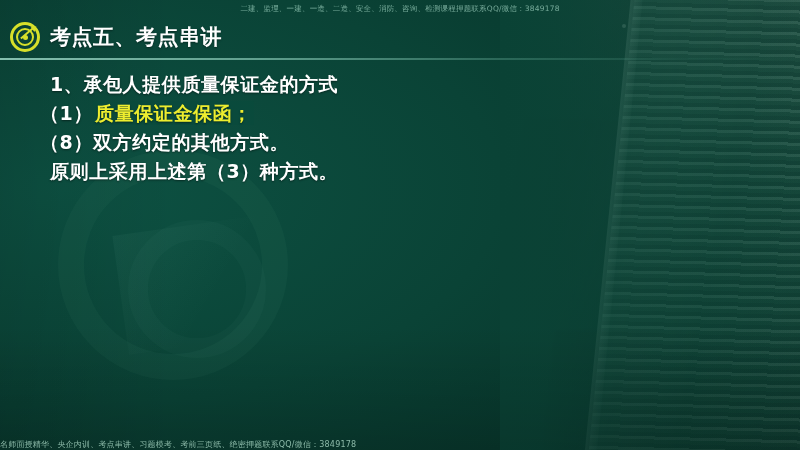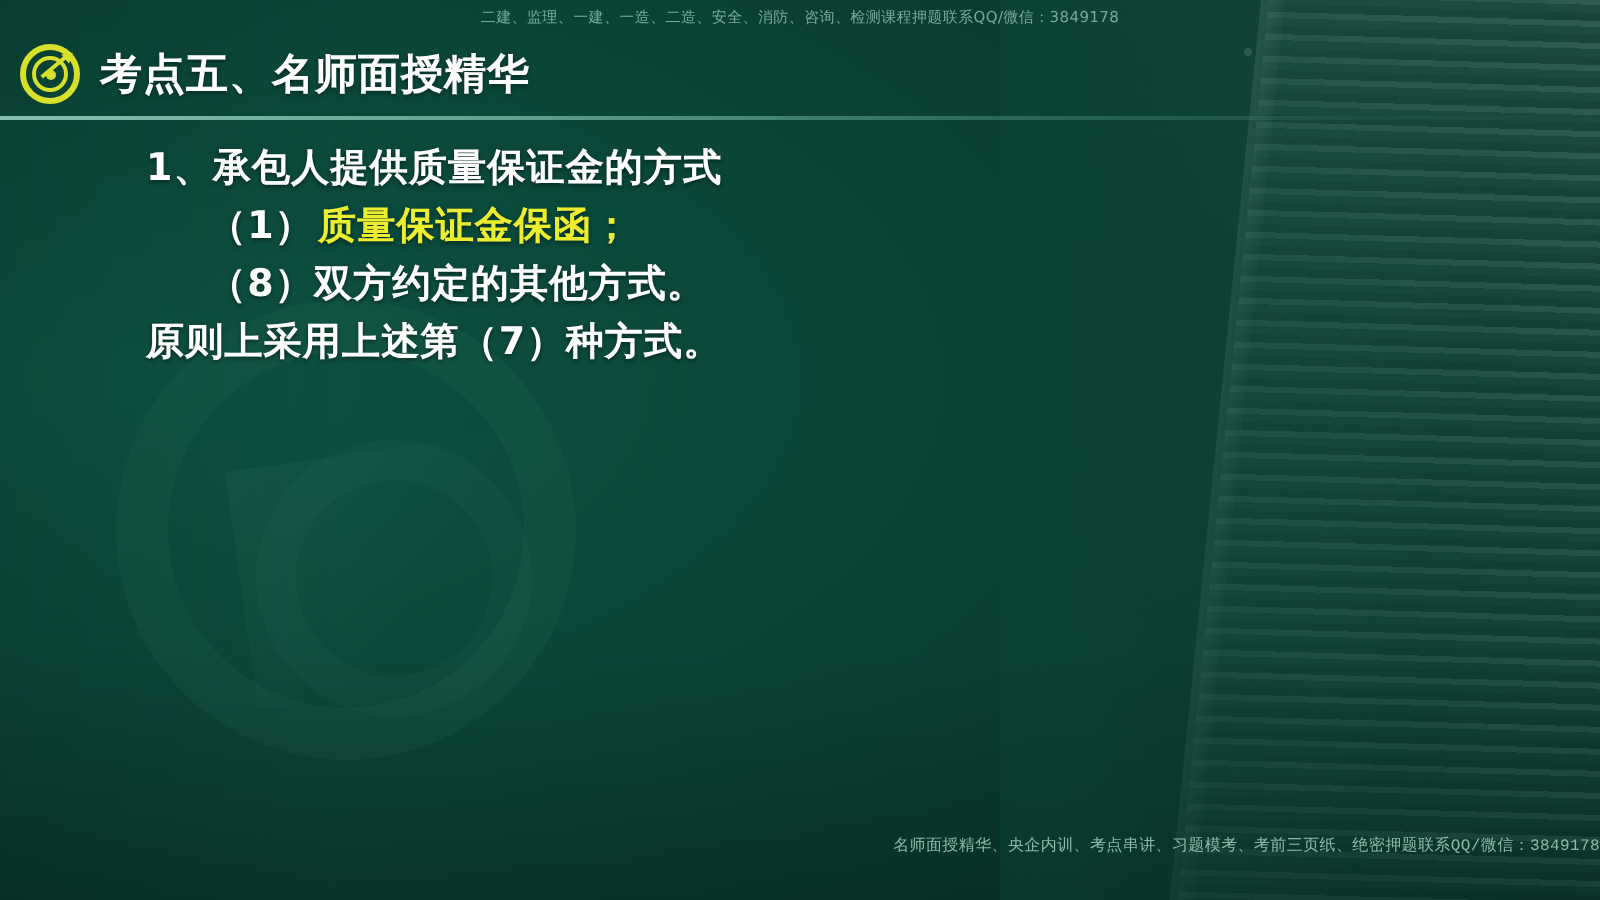--- a/index.html
+++ b/index.html
@@ -228,41 +228,40 @@
   }
   .line{
     color:#ffffff;
     font-size:19px;
     font-weight:bold;
     line-height:29px;
     letter-spacing:0.6px;
     white-space:nowrap;
     text-shadow:0 1px 2px rgba(0,0,0,0.45);
   }
-  .line.indent-0{ padding-left:50px;margin-left:23px; }
-  .line.indent-1{ padding-left:104px; }
+  .line.indent-0{ padding-left:50px; }
+  .line.indent-1{ padding-left:40px; }
   .hl{
     color:#eded2f;
     background:rgba(10,74,60,0.55);
     padding:1px 2px;
     border-radius:1px;
     text-shadow:0 1px 2px rgba(0,0,0,0.45);
   }
 
   
   .wm-bottom{
     position:absolute;
-    left:0; right:0; bottom:22px;
-    text-align:right;
+    left:0; right:0; bottom:0;
+    text-align:left;
     font-size:8px;
     letter-spacing:0.2px;
     color:rgba(176,222,203,0.78);
     white-space:nowrap;
     z-index:6;
-    font-family:Liberation Mono, monospace;
   }
 </style>
 </head>
 <body>
 
 <div id="slide">
 
   <div class="building-wrap">
     <div class="bld-sky"></div>
     <div class="bld-slab"></div>
@@ -283,41 +282,41 @@
   <div class="header">
     <div class="logo">
       <div class="ring1"></div>
       <div class="ring2"></div>
       <div class="bull"></div>
       <div class="arrow">
         <div class="shaft"></div>
         <div class="head"></div>
       </div>
     </div>
-    <div class="title">考点五、名师面授精华</div>
+    <div class="title">考点五、考点串讲</div>
   </div>
 
   <div class="divider"></div>
 
   <div class="content">
 
     <div class="line indent-0">
       <span>1、承包人提供质量保证金的方式</span>
     </div>
 
     <div class="line indent-1">
       <span>（1）</span><span class="hl">质量保证金保函；</span>
     </div>
 
 
     <div class="line indent-1">
       <span>（8）双方约定的其他方式。</span>
     </div>
 
     <div class="line indent-0">
-      <span>原则上采用上述第（7）种方式。</span>
+      <span>原则上采用上述第（3）种方式。</span>
     </div>
 
   </div>
 
   <div class="wm-bottom">名师面授精华、央企内训、考点串讲、习题模考、考前三页纸、绝密押题联系QQ/微信：3849178</div>
 
 </div>
 
 </body></html>

